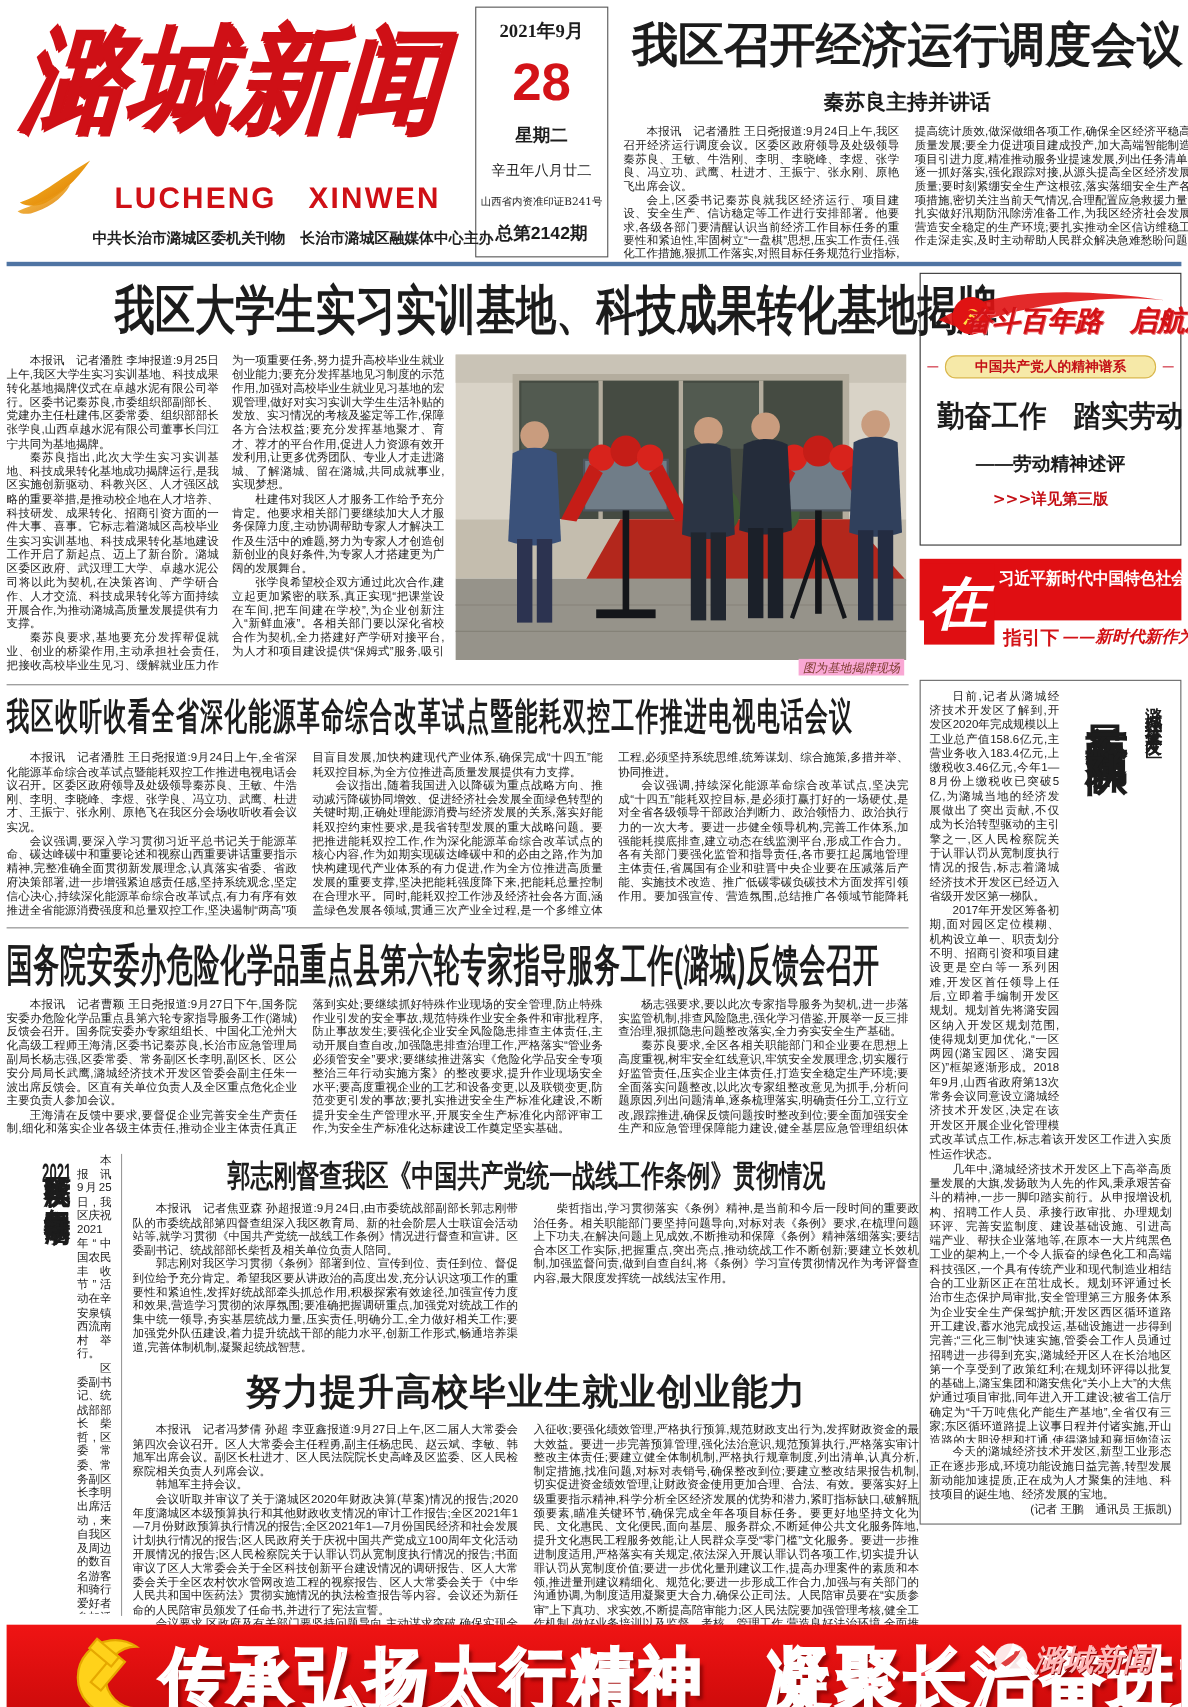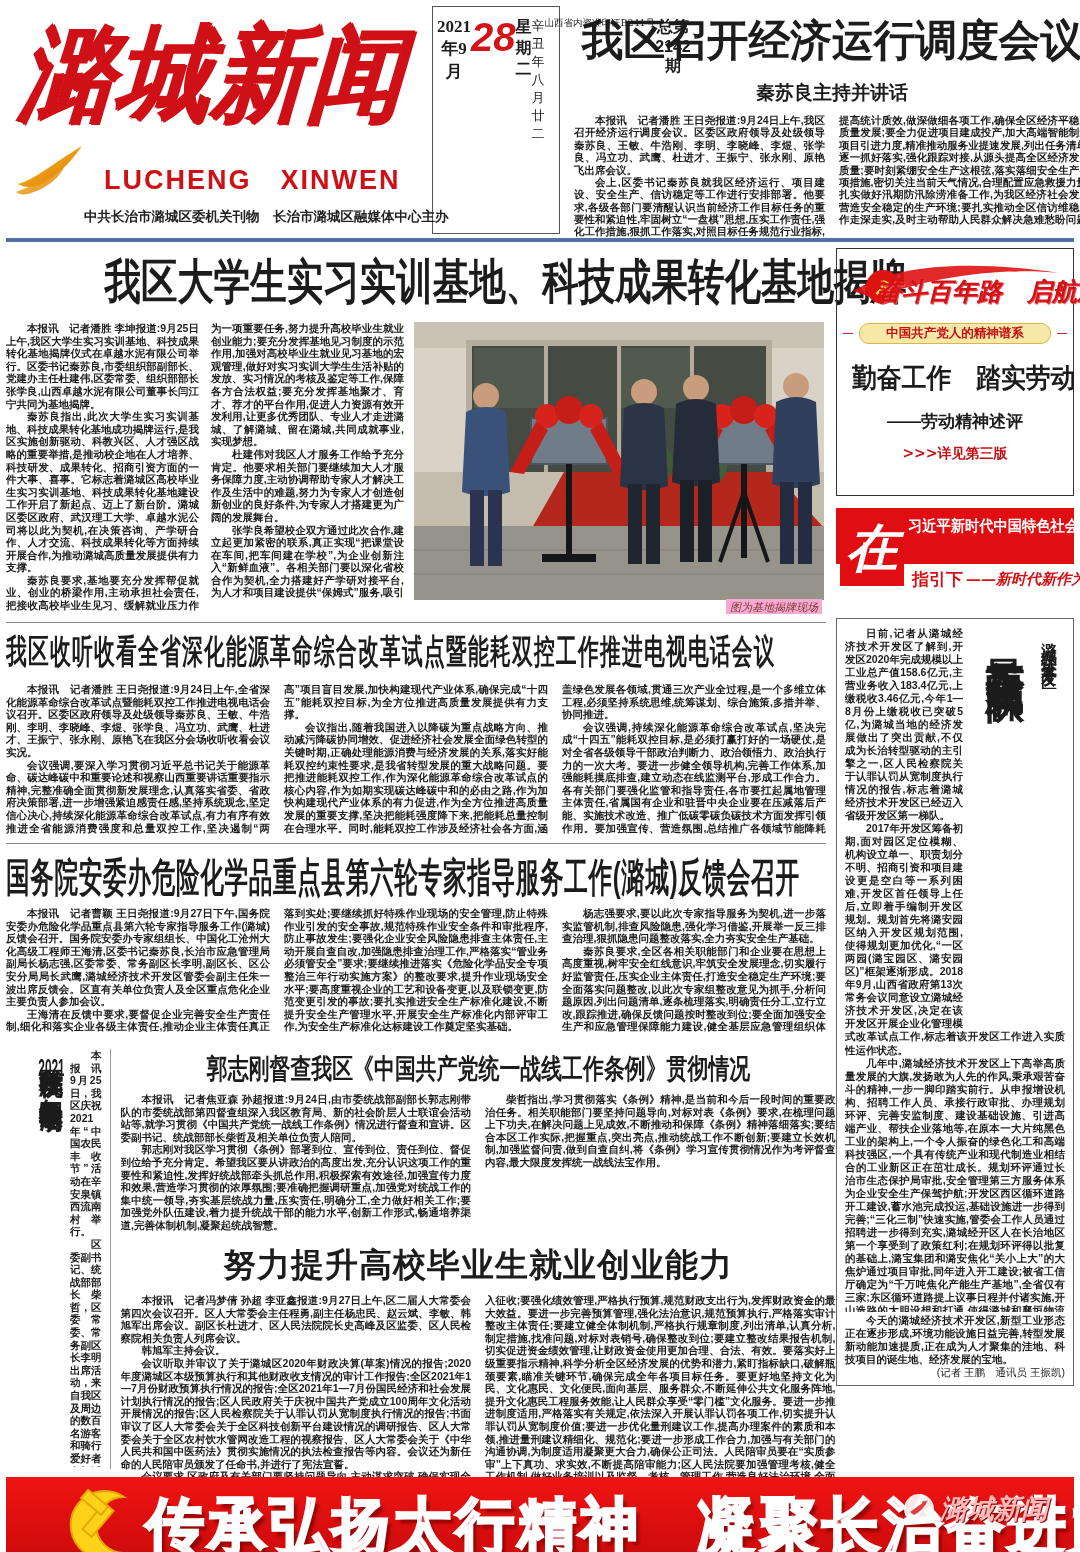--- a/index.html
+++ b/index.html
@@ -20,34 +20,34 @@
     margin:14px 0 0 18px; white-space:nowrap;
     text-shadow:2px 1px 0 #cf1016;
   }
   .mast-sub { display:flex; align-items:flex-end; margin:26px 0 0 6px; }
   .bird { width:84px; height:58px; flex:0 0 auto; }
   .latin-title { color:#cf1016; font-weight:bold; font-size:27px; letter-spacing:2px; margin-left:8px; white-space:nowrap; }
   .org-line { font-size:13.5px; font-weight:bold; color:#222; margin:10px 0 0 78px; white-space:nowrap; }
 
   .datebox {
     width:128px; border:1px solid #555; margin-left:2px; padding:10px 4px;
-    text-align:center; display:flex; flex-direction:row; justify-content:space-between;
+    text-align:center; display:flex; flex-direction:column; justify-content:space-between;
   }
   .d-ym { font-weight:bold; font-size:17px; font-family:"Liberation Serif", serif; }
-  .d-day { color:#d31318; font-weight:bold; font-size:40px; line-height:1;font-style:italic; }
+  .d-day { color:#d31318; font-weight:bold; font-size:48px; line-height:1; }
   .d-week { font-weight:bold; font-size:16px; }
   .d-lunar { font-family:"DejaVu Serif", serif; font-size:13px; }
   .d-lic { font-family:"DejaVu Serif", serif; font-size:9.5px; white-space:nowrap; }
   .d-issue { font-weight:bold; font-size:16px; }
 
   .tr-article { flex:1; padding:6px 2px 0 14px; }
   .tr-title { font-weight:900; font-size:43px; text-align:center; white-space:nowrap; letter-spacing:0; transform:scaleX(0.97); transform-origin:center; }
   .tr-sub { text-align:center; font-size:19px; font-weight:bold; margin:10px 0 8px 0; }
   .tr-body { column-count:2; column-gap:14px; height:128px; overflow:hidden; font-size:10.5px; line-height:1.18; text-align:justify; column-fill:auto; }
-  p.para { text-indent:2em;font-weight:bold; }
+  p.para { text-indent:2em; }
 
   .blue-rule { height:4px; background:#4f74a3; margin:4px 0 6px 0; }
 
   
   .main { display:flex; gap:10px; }
   .left-main { width:820px; }
   .sidebar { width:238px; }
 
   
   .a1-title { font-weight:900; font-size:48px; white-space:nowrap; transform:scaleX(0.76); transform-origin:center; text-align:center; width:100%; letter-spacing:0; margin:2px 0 8px 0; }

